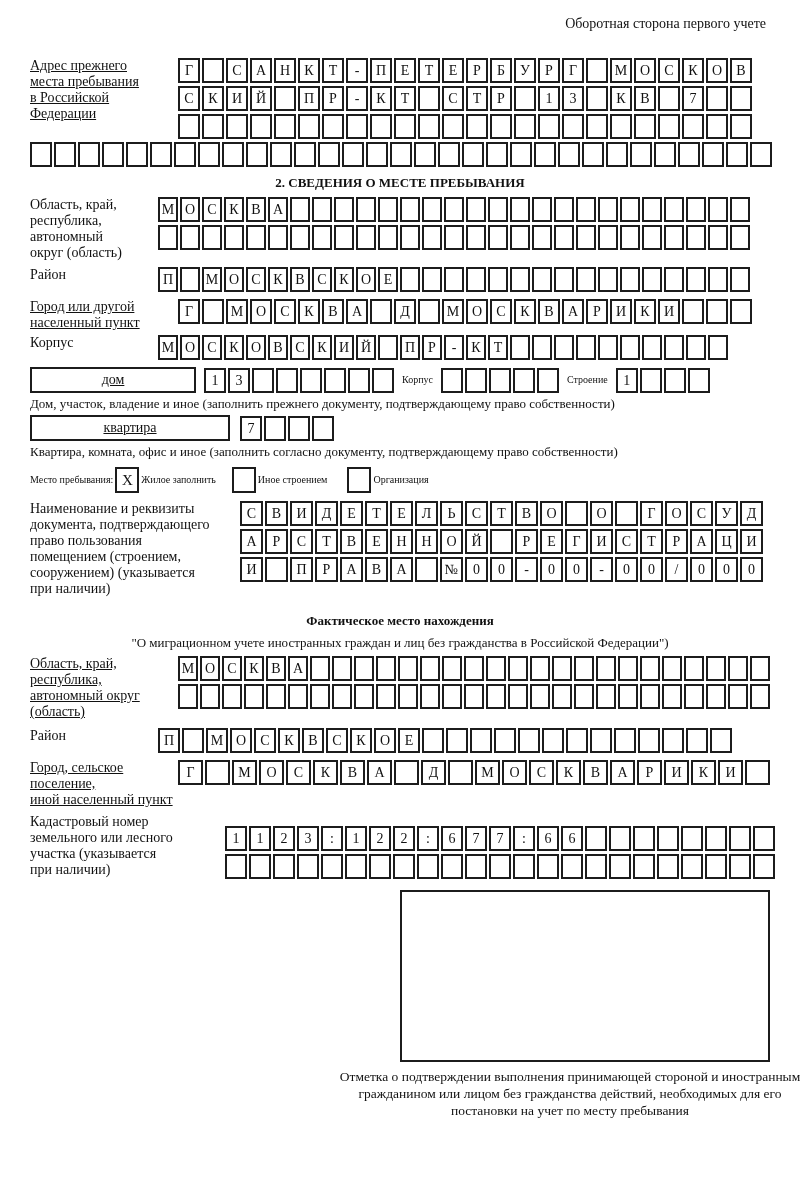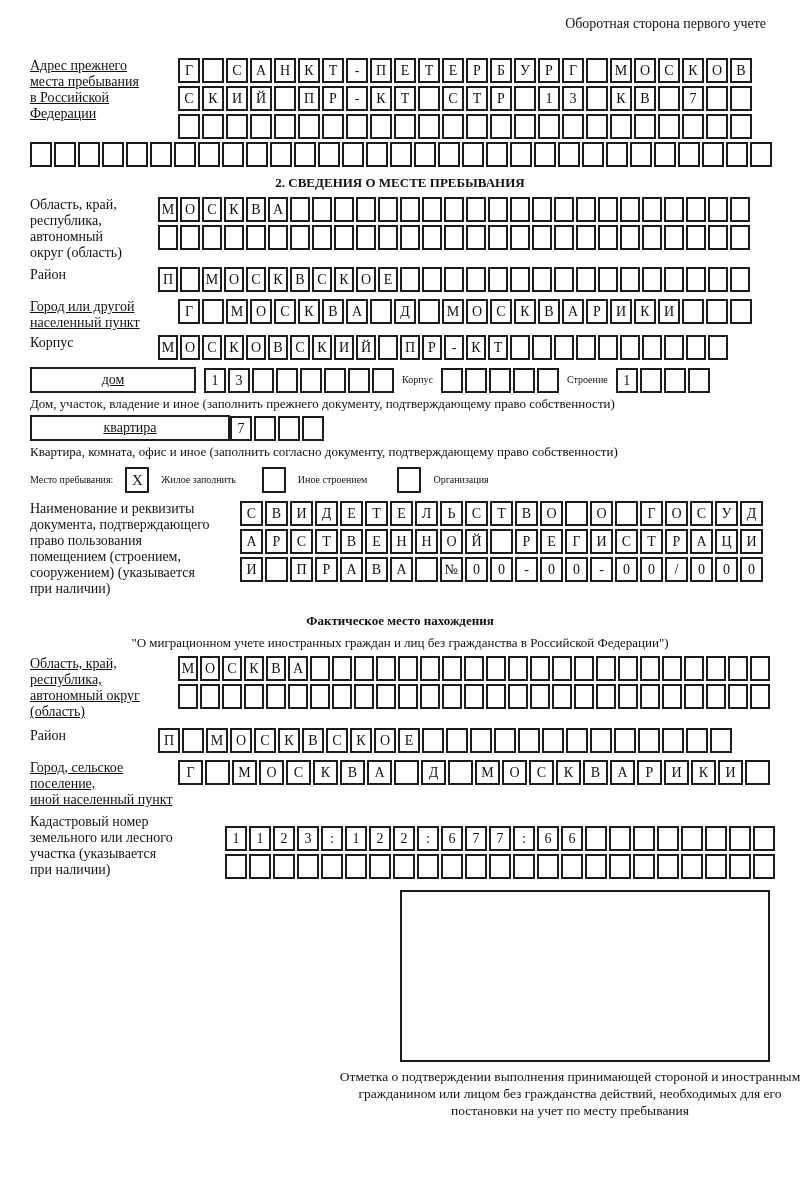--- a/index.html
+++ b/index.html
@@ -27,21 +27,21 @@
   .label-box{
     flex:none;box-sizing:border-box;border:2px solid #1c1c1c;height:26px;
     line-height:22px;text-align:center;font-size:14px;background:#fff;text-decoration:underline;
   }
   .inline-lbl{font-size:10px;line-height:26px;flex:none;}
   .cb{
     flex:none;width:24px;height:26px;box-sizing:border-box;border:2px solid #1c1c1c;
     text-align:center;line-height:22px;font-size:15px;background:#fff;
   }
   .mt4{margin-top:4px;} .mt6{margin-top:6px;} .mt8{margin-top:8px;} .mt26{margin-top:26px;} .mt28{margin-top:16px;}
-  .place-row{display:flex;align-items:center;gap:12px;margin-top:8px;}
+  .place-row{display:flex;align-items:center;gap:2px;margin-top:8px;}
   .place-note{width:360px;margin-left:150px;text-align:center;font-size:13px;margin-top:3px;}
   .stamp-box{
     box-sizing:border-box;border:2px solid #1c1c1c;background:#fff;
     width:370px;height:172px;margin-left:370px;margin-top:8px;
   }
   .stamp-caption{
     width:470px;margin-left:305px;margin-top:6px;
     text-align:center;font-size:13.5px;line-height:17px;
   }
 </style>
@@ -360,21 +360,21 @@
     <div class="inline-lbl">Строение</div>
     <div class="cells" style="margin-bottom:0;">
         <span class="cell">1</span>
         <span class="cell"></span>
         <span class="cell"></span>
         <span class="cell"></span>
       </div>
   </div>
   <div class="caption" style="margin-top:3px;">Дом, участок, владение и иное (заполнить прежнего документу, подтверждающему право собственности)</div>
 
-  <div class="row mt4" style="align-items:center;">
+  <div class="row mt4" style="align-items:center;gap:10px;">
     <div class="label-box" style="width:200px;">квартира</div>
     <div class="cells" style="margin-bottom:0;">
         <span class="cell">7</span>
         <span class="cell"></span>
         <span class="cell"></span>
         <span class="cell"></span>
       </div>
   </div>
   <div class="caption" style="margin-top:3px;">Квартира, комната, офис и иное (заполнить согласно документу, подтверждающему право собственности)</div>
 

